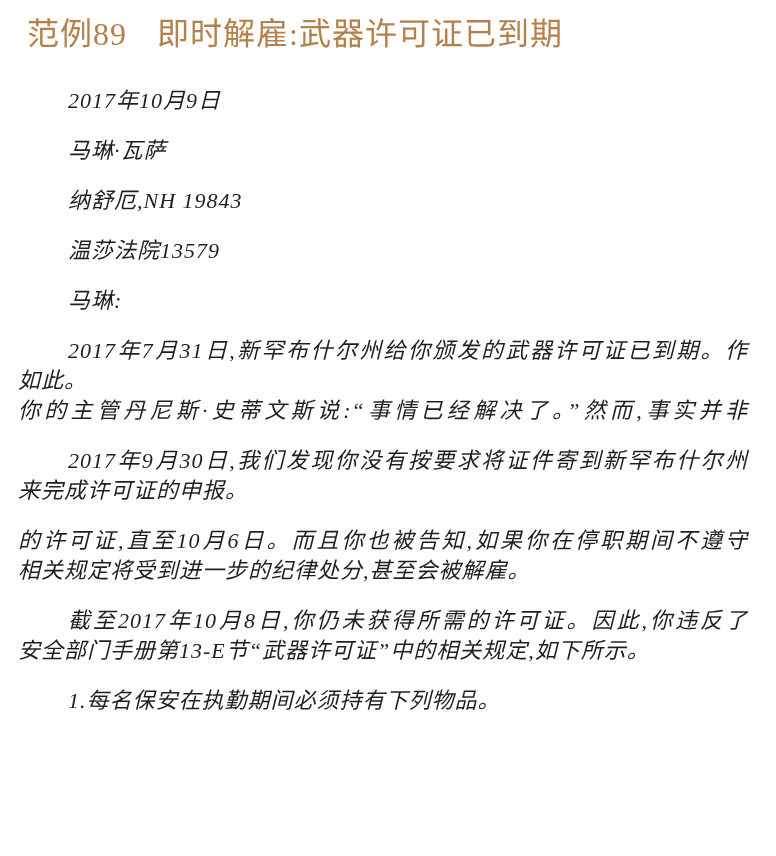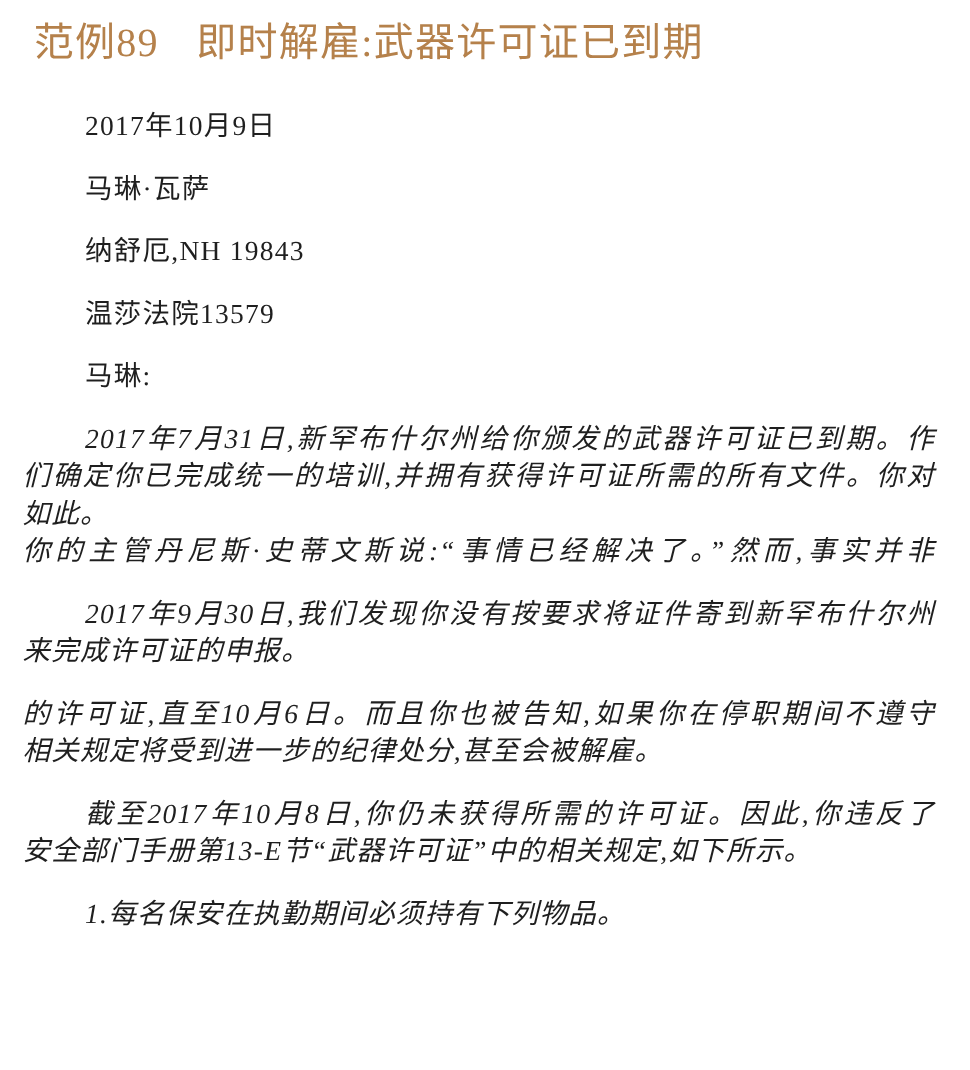--- a/index.html
+++ b/index.html
@@ -30,20 +30,21 @@
     white-space: nowrap;
   }
   .doc-title .title-text {
     margin-left: 30px;
     text-align: right;
   }
   .addr {
     margin: 0 0 20px 0;
     text-indent: 50px;
     letter-spacing: 1px;
+    font-style: italic;
   }
   .para {
     margin: 20px 0 0 0;
     font-style: italic;
   }
   .line {
     letter-spacing: 1px;
     text-align: justify;
   }
   .jl {
@@ -61,21 +62,20 @@
   <h1 class="doc-title"><span>范例89</span><span class="title-text">即时解雇:武器许可证已到期</span></h1>
 
   <p class="addr">2017年10月9日</p>
   <p class="addr">马琳·瓦萨</p>
   <p class="addr">纳舒厄,NH 19843</p>
   <p class="addr">温莎法院13579</p>
   <p class="addr">马琳:</p>
 
   <div class="para">
     <div class="line jl first">2017年7月31日,新罕布什尔州给你颁发的武器许可证已到期。作</div>
-    <div class="line jl">们确定你已完成统一的培训,并拥有获得许可证所需的所有文件。你对</div>
     <div class="line">如此。</div>
     <div class="line jl">你的主管丹尼斯·史蒂文斯说:“事情已经解决了。”然而,事实并非</div>
   </div>
 
   <div class="para">
     <div class="line jl first">2017年9月30日,我们发现你没有按要求将证件寄到新罕布什尔州</div>
     <div class="line">来完成许可证的申报。</div>
   </div>
 
   <div class="para">

